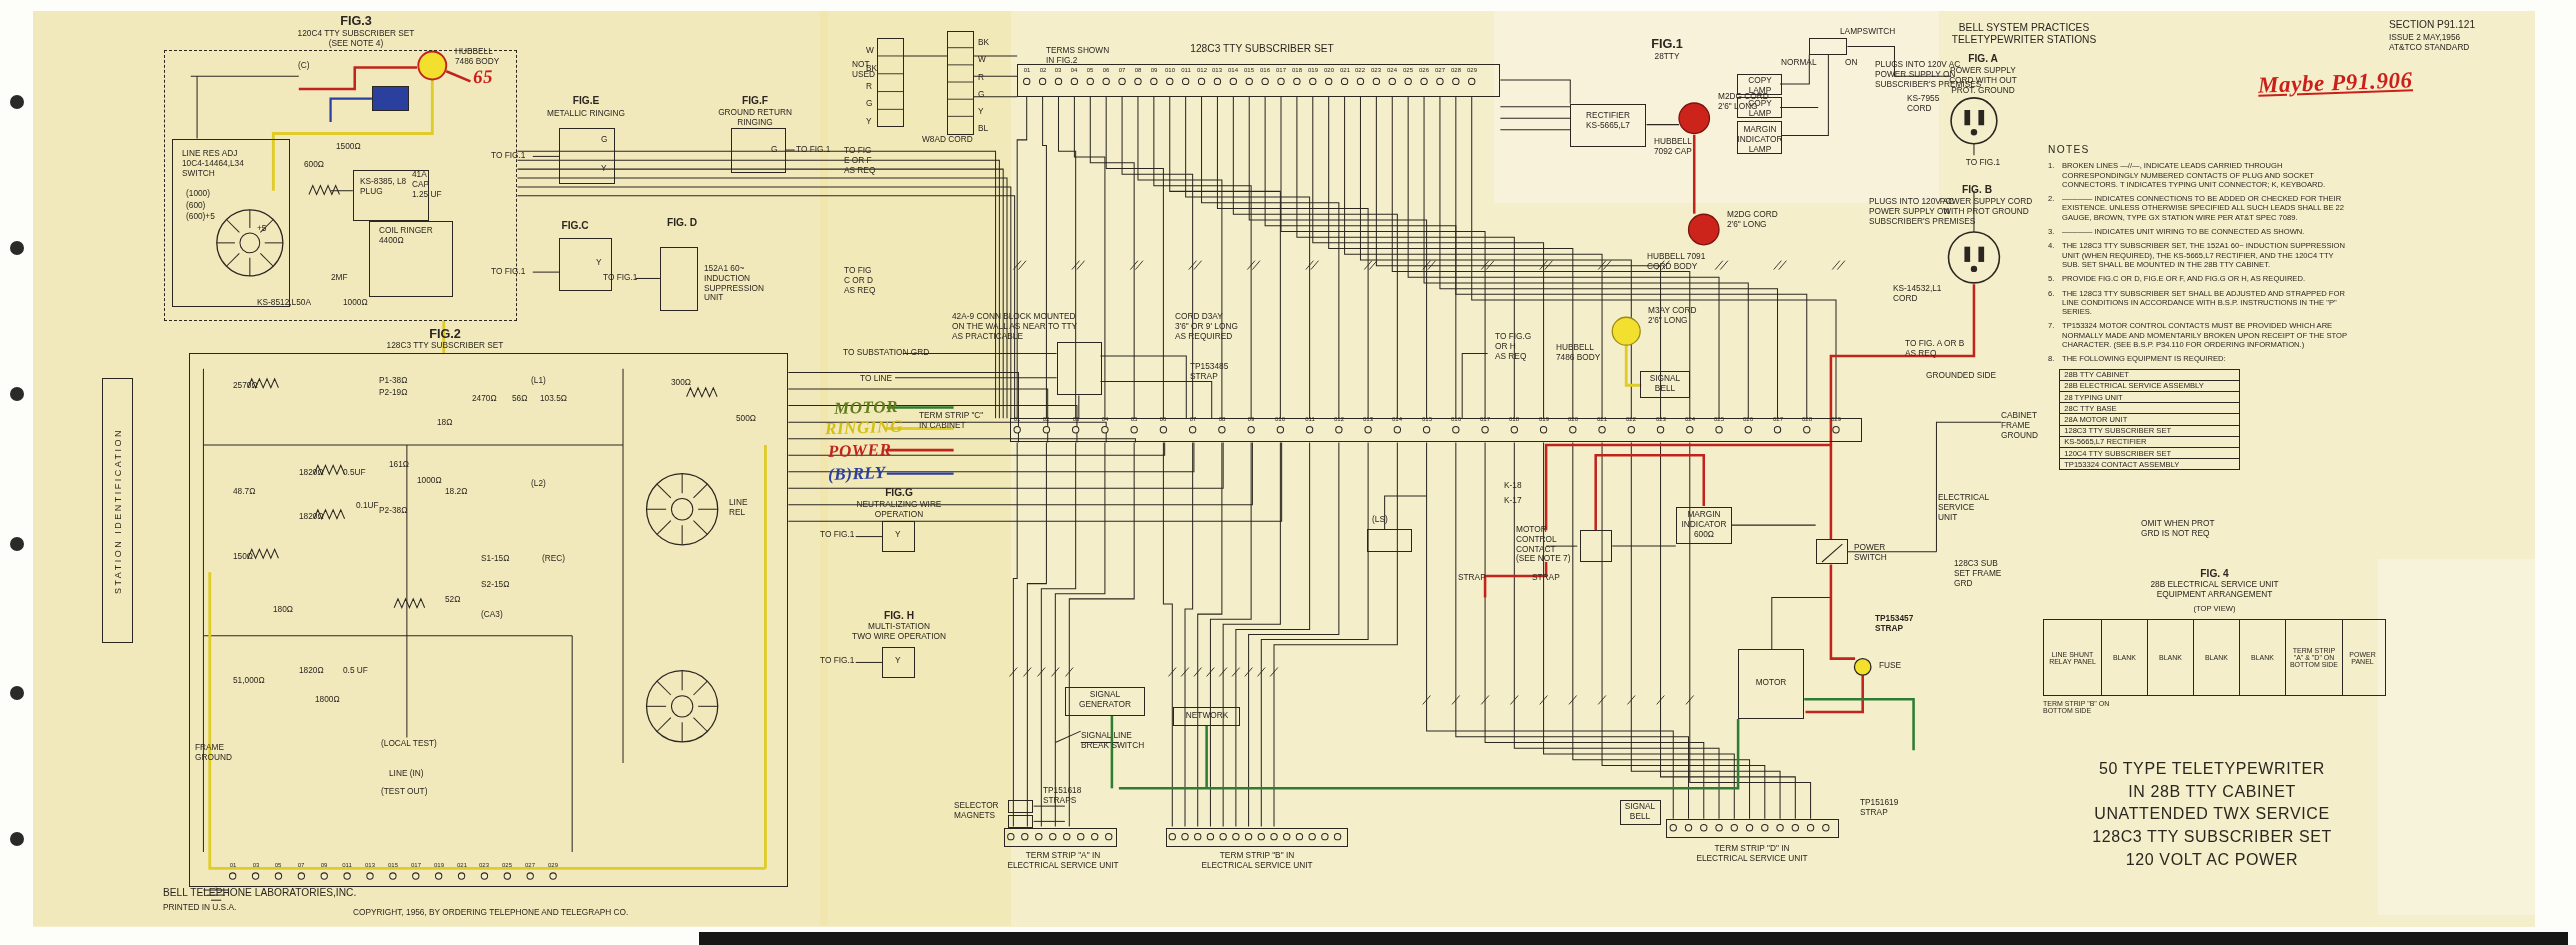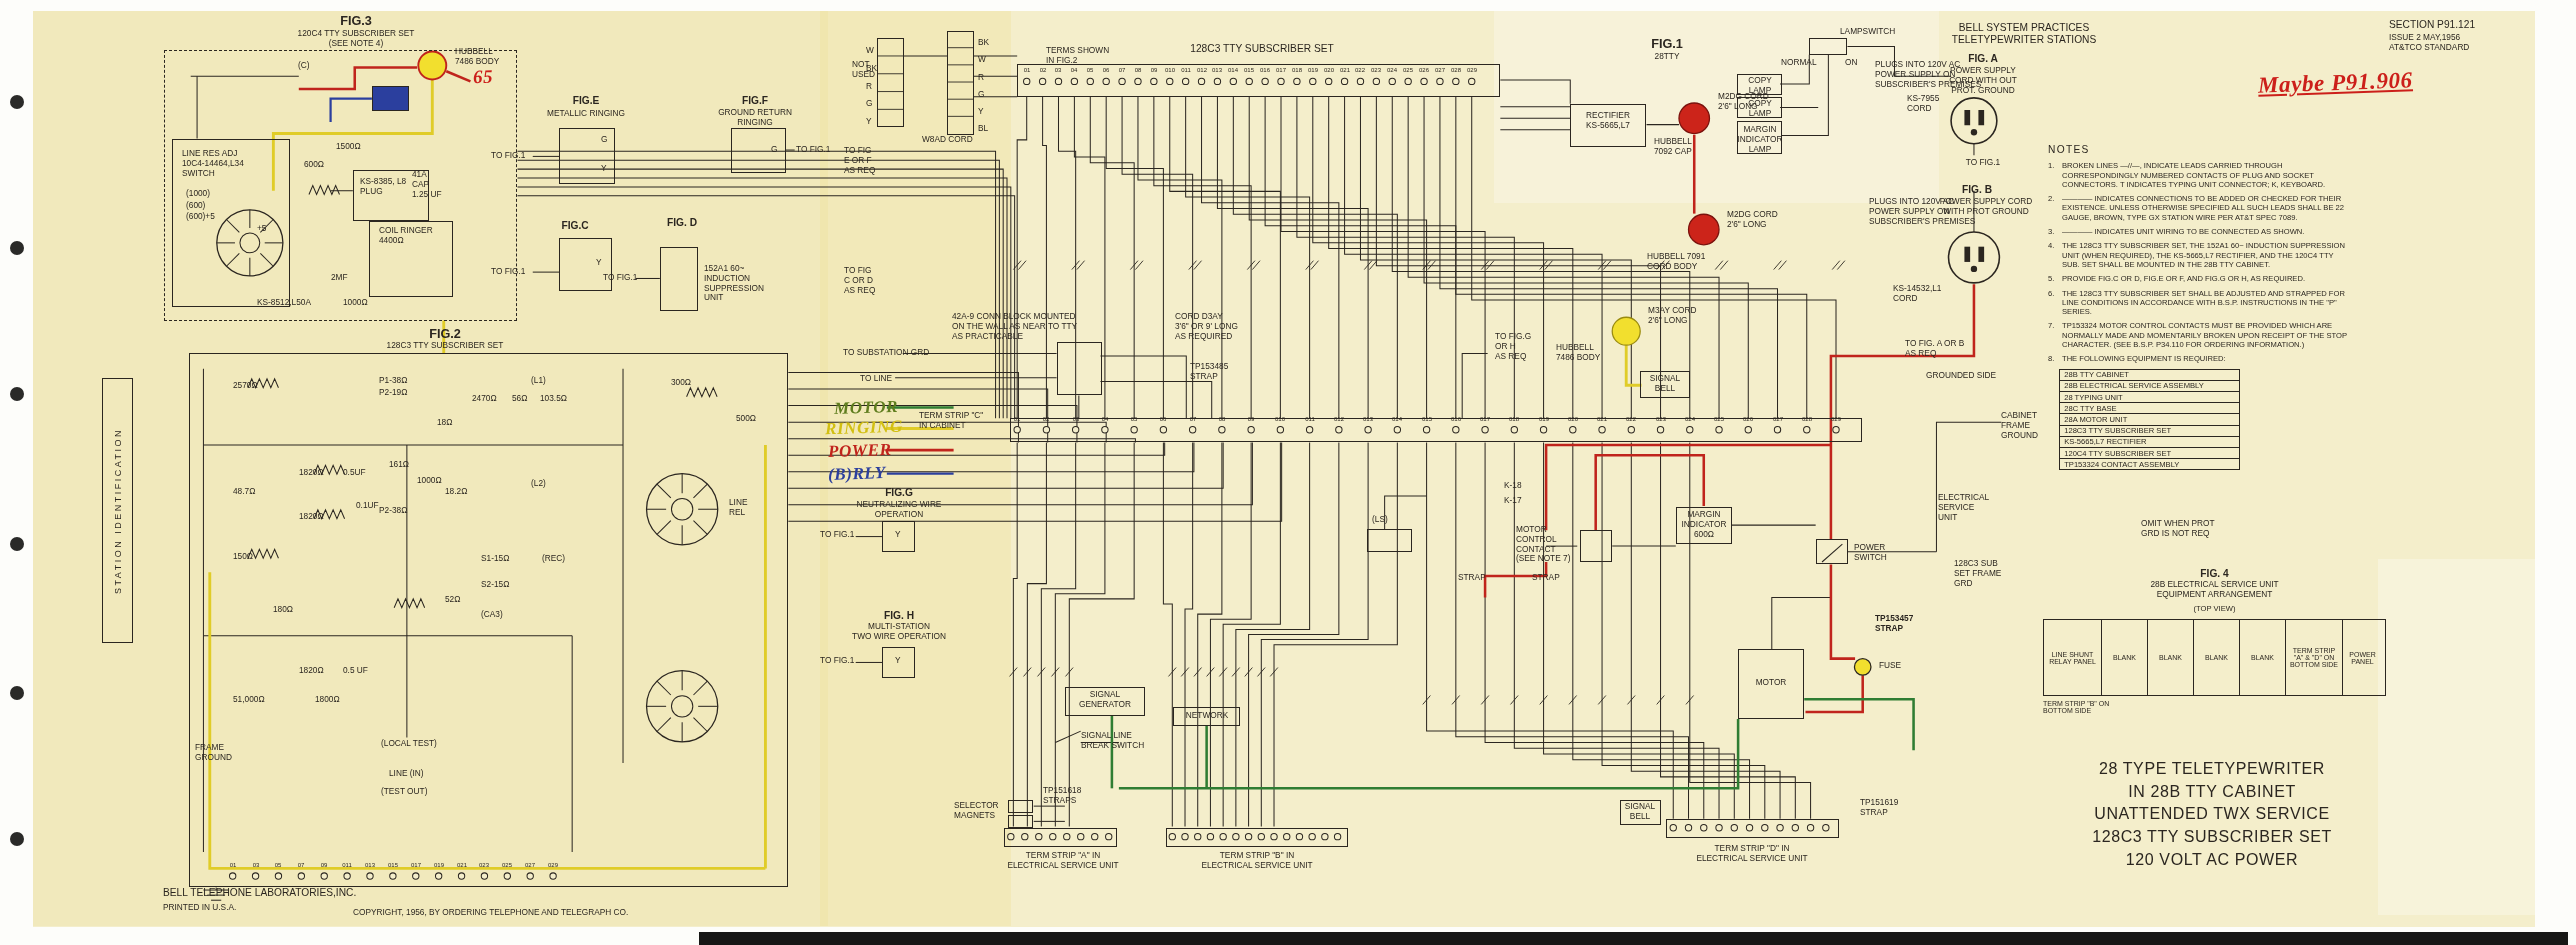--- a/index.html
+++ b/index.html
@@ -467,21 +467,21 @@
         <div class="f4cell" style="width: 46px;">BLANK</div>
         <div class="f4cell" style="width: 46px;">BLANK</div>
         <div class="f4cell" style="width: 46px;">BLANK</div>
         <div class="f4cell" style="width: 57px;">TERM STRIP "A" &amp; "D" ON BOTTOM SIDE</div>
         <div class="f4cell" style="width: 39px;">POWER PANEL</div>
       </div>
     <div class="f4note">TERM STRIP "B" ON BOTTOM SIDE</div>
   </div>
 
   <div class="titleblock" id="title-lines" style="left:2053px;top:758px;width:318px;">
-      <div>28 TYPE TELETYPEWRITER</div>
+      <div>50 TYPE TELETYPEWRITER</div>
       <div>IN 28B TTY CABINET</div>
       <div>UNATTENDED TWX SERVICE</div>
       <div>128C3 TTY SUBSCRIBER SET</div>
       <div>120 VOLT AC POWER</div>
     </div>
 
   <div class="bx" style="left: 164px; top: 50px; width: 353px; height: 271px; border-style: dashed;"></div>
     <div class="bx" style="left: 172px; top: 139px; width: 118px; height: 168px;"></div>
     <div class="bx" style="left: 353px; top: 170px; width: 76px; height: 51px;"></div>
     <div class="bx" style="left: 369px; top: 221px; width: 84px; height: 76px;"></div>
@@ -592,21 +592,21 @@
     <div class="lbl xs" style="left: 379px; top: 506px;">P2-38Ω</div>
     <div class="lbl xs" style="left: 542px; top: 554px;">(REC)</div>
     <div class="lbl xs" style="left: 481px; top: 554px;">S1-15Ω</div>
     <div class="lbl xs" style="left: 481px; top: 580px;">S2-15Ω</div>
     <div class="lbl xs" style="left: 445px; top: 595px;">52Ω</div>
     <div class="lbl xs" style="left: 481px; top: 610px;">(CA3)</div>
     <div class="lbl xs" style="left: 233px; top: 552px;">150Ω</div>
     <div class="lbl xs" style="left: 273px; top: 605px;">180Ω</div>
     <div class="lbl xs" style="left: 299px; top: 666px;">1820Ω</div>
     <div class="lbl xs" style="left: 343px; top: 666px;">0.5 UF</div>
-    <div class="lbl xs" style="left: 233px; top: 695px;">51,000Ω</div>
+    <div class="lbl xs" style="left: 233px; top: 676px;">51,000Ω</div>
     <div class="lbl xs" style="left: 315px; top: 695px;">1800Ω</div>
     <div class="lbl xs" style="left: 729px; top: 498px;">LINE
 REL</div>
     <div class="lbl xs" style="left: 381px; top: 739px;">(LOCAL TEST)</div>
     <div class="lbl xs" style="left: 389px; top: 769px;">LINE (IN)</div>
     <div class="lbl xs" style="left: 381px; top: 787px;">(TEST OUT)</div>
     <div class="lbl xs" style="left: 195px; top: 743px;">FRAME
 GROUND</div>
     <div class="lbl xs hand" style="left: 834px; top: 398px; color: rgb(95, 125, 30);">MOTOR</div>
     <div class="lbl xs hand" style="left: 825px; top: 418px; color: rgb(210, 191, 18);">RINGING</div>

